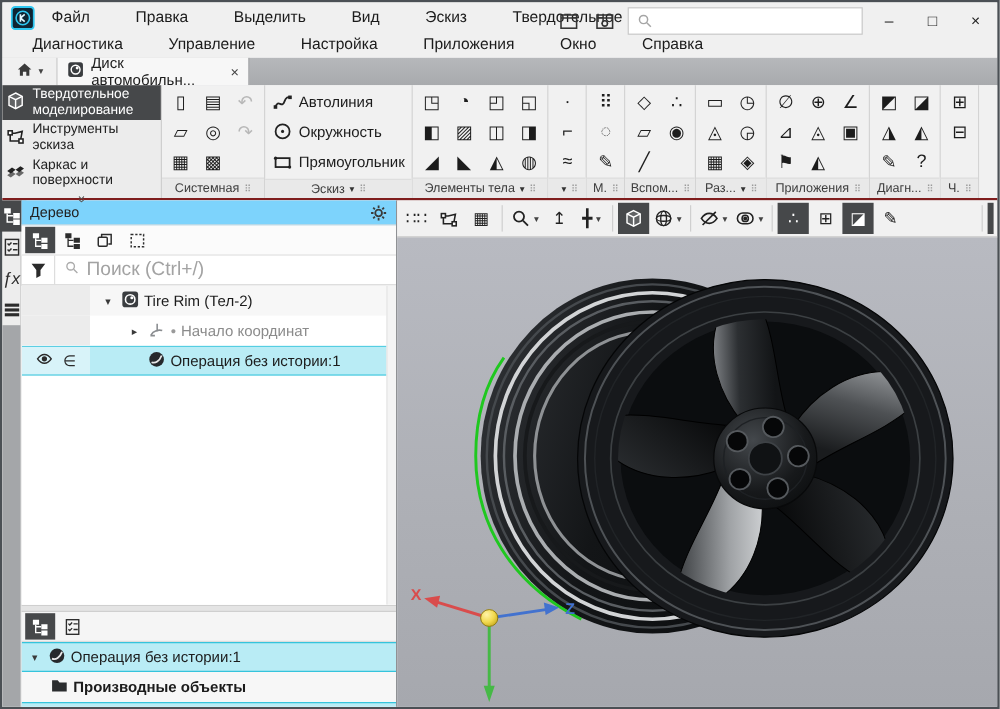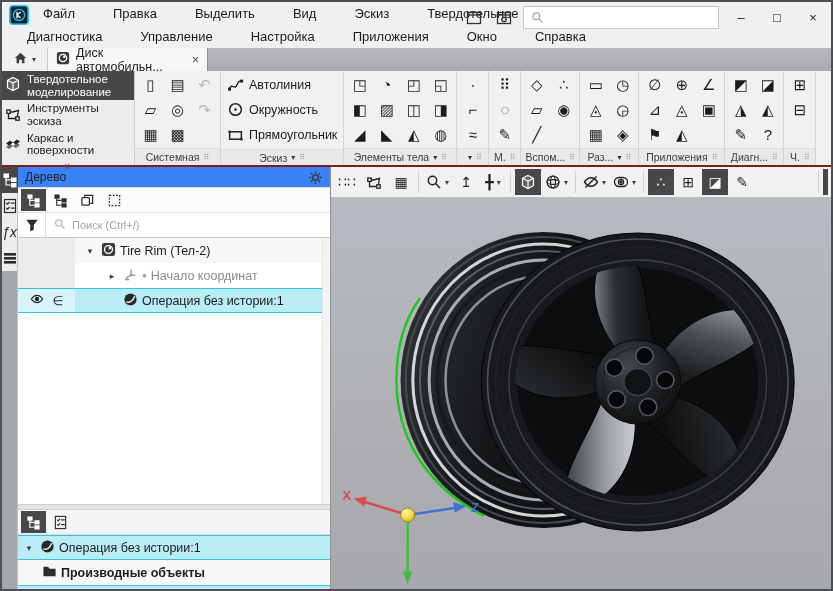--- a/index.html
+++ b/index.html
@@ -57,31 +57,31 @@
 
   
   .main { flex:1; display:flex; min-height:0; }
   .side-strip { width:16px; flex:none; background:#ededed; display:flex; flex-direction:column; align-items:center; border-right:1px solid #c2c2c2; }
   .strip-btn { width:25px; height:26px; display:flex; align-items:center; justify-content:center; color:#2c2c2c; font-size:14px; }
   .strip-btn svg { width:16px; height:16px; }
   .strip-btn.active { background:#46484a; color:#fff; }
   .strip-fill { flex:1; width:100%; background:#a4a6a9; }
 
   .tree-wrap { width:313px; flex:none; display:flex; flex-direction:column; background:#fff; border-right:1px solid #8f9194; }
-  .tree-header { height:21px; background:#3b82f6; display:flex; align-items:center; padding:0 7px; font-size:12px; color:#222; border-bottom:1px solid #dcdcdc; flex:none; }
+  .tree-header { height:21px; background:#7dd3fc; display:flex; align-items:center; padding:0 7px; font-size:12px; color:#222; border-bottom:1px solid #dcdcdc; flex:none; }
   .tree-header .gear { margin-left:auto; width:15px; height:15px; color:#3a3a3a; }
   .tree-header .gear svg { width:15px; height:15px; }
   .tree-toolbar { height:25px; display:flex; align-items:center; gap:2px; padding:0 3px; background:#fbfbfb; border-bottom:1px solid #e2e2e2; flex:none; }
   .ttb-btn { width:25px; height:22px; display:flex; align-items:center; justify-content:center; color:#2c2c2c; }
   .ttb-btn svg { width:15px; height:15px; }
   .ttb-btn.active { background:#46484a; color:#fff; }
   .tree-search { height:25px; display:flex; align-items:center; border-bottom:1px solid #c9c9c9; flex:none; }
   .funnel-cell { width:28px; align-self:stretch; display:flex; align-items:center; justify-content:center; color:#2b2b2b; border-right:1px solid #ddd; }
   .funnel-cell svg { width:14px; height:14px; }
-  .tree-search .ph { display:flex; align-items:center; gap:6px; padding:0 8px; color:#a3a3a3; font-size:11px; }
+  .tree-search .ph { display:flex; align-items:center; gap:6px; padding:0 8px; color:#a3a3a3; font-size:16px; }
   .tree-search .ph svg { width:12px; height:12px; color:#ababab; }
   .tree-rows { flex:1; position:relative; overflow:hidden; background:#fff; }
   .trow { height:25px; display:flex; align-items:stretch; font-size:12.5px; color:#1c1c1c; }
   .trow .gutter { width:57px; flex:none; background:#ececec; display:flex; align-items:center; justify-content:center; gap:9px; color:#2b2b2b; }
   .trow .gutter svg { width:14px; height:14px; }
   .trow .content { flex:1; display:flex; align-items:center; gap:4px; }
   .trow.shade .content { background:#f7f7f7; }
   .trow.selected .content { background:#b9ecf5; box-shadow:0 1px 0 #35c4dc inset, 0 -1px 0 #35c4dc inset; }
   .trow.selected .gutter { background:#d8f3f9; box-shadow:0 1px 0 #35c4dc inset, 0 -1px 0 #35c4dc inset; }
   .trow .exp { width:14px; text-align:center; font-size:9px; color:#3a3a3a; flex:none; }

